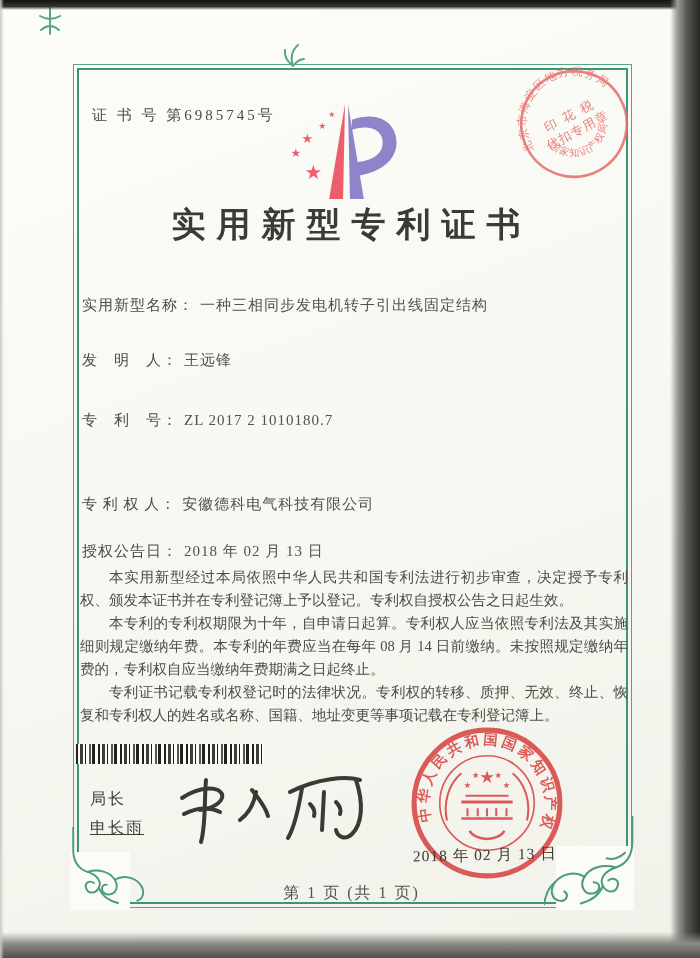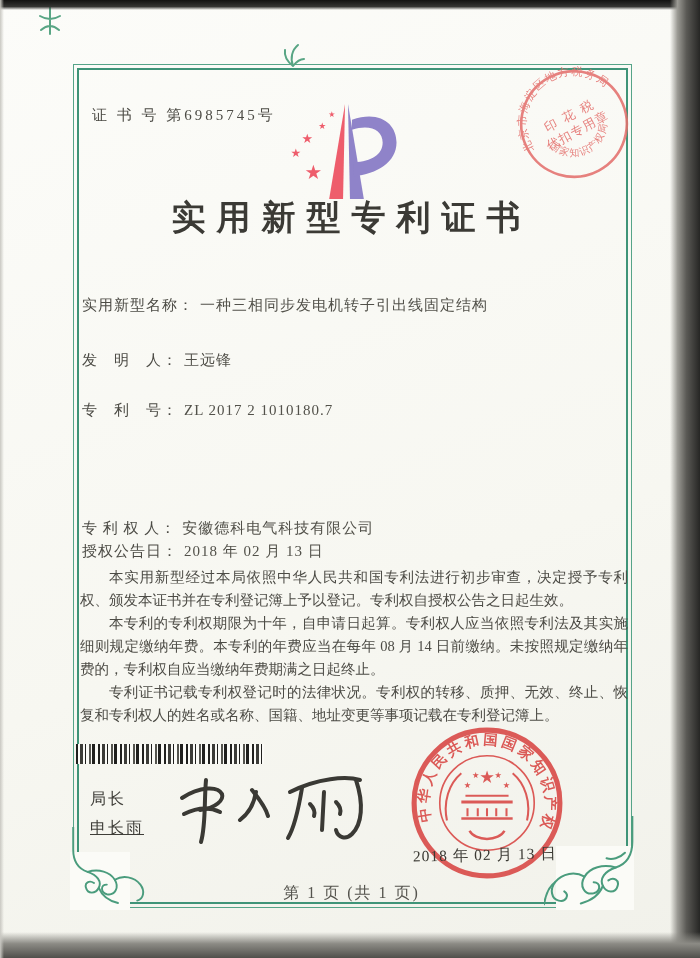--- a/index.html
+++ b/index.html
@@ -18,27 +18,27 @@
 
   
   .frame{position:absolute;left:73px;top:64px;width:557px;height:842px;
          border:1px solid #55a488;z-index:1;}
   .frame-inner{position:absolute;left:3px;top:3px;right:3px;bottom:3px;border:2px solid #3f9478;}
 
   .cert-no{position:absolute;left:72px;top:106px;font-size:15px;letter-spacing:3px;color:#4c4b45;z-index:3;margin-left:20px;}
 
   .logo{position:absolute;left:282px;top:100px;width:130px;height:104px;z-index:3;}
 
-  .title{position:absolute;left:73px;top:195px;width:557px;text-align:center;
+  .title{position:absolute;left:73px;top:202px;width:557px;text-align:center;
          font-size:34px;font-weight:600;letter-spacing:11px;color:#3b3a35;z-index:3;}
 
   .field{position:absolute;left:82px;font-size:15px;color:#4c4b45;z-index:3;white-space:nowrap;}
   .field .flabel{letter-spacing:1px;}
   .field .fvalue{margin-left:6px;letter-spacing:1px;color:#52514a;}
-  .f0{top:296px;} .f1{top:351px;} .f2{top:401px;} .f3{top:449px;} .f4{top:519px;} .f5{top:542px;text-align:right;}
+  .f0{top:296px;} .f1{top:351px;} .f2{top:411px;} .f3{top:449px;} .f4{top:495px;} .f5{top:542px;text-align:right;}
 
   .paras{position:absolute;left:80px;top:566px;width:548px;z-index:3;
          font-size:14.5px;line-height:23px;text-align:justify;color:#4c4b45;}
   .paras p{margin:0;text-indent:2em;}
 
   .barcode{position:absolute;left:76px;top:744px;width:188px;height:20px;z-index:3;
     background:repeating-linear-gradient(90deg,
       #20201e 0 2px, #fbfbf7 2px 4px, #3c3c38 4px 7px, #fbfbf7 7px 9px,
       #20201e 9px 10px, #fbfbf7 10px 13px, #55554f 13px 15px, #fbfbf7 15px 16px,
       #20201e 16px 19px, #fbfbf7 19px 22px);}

